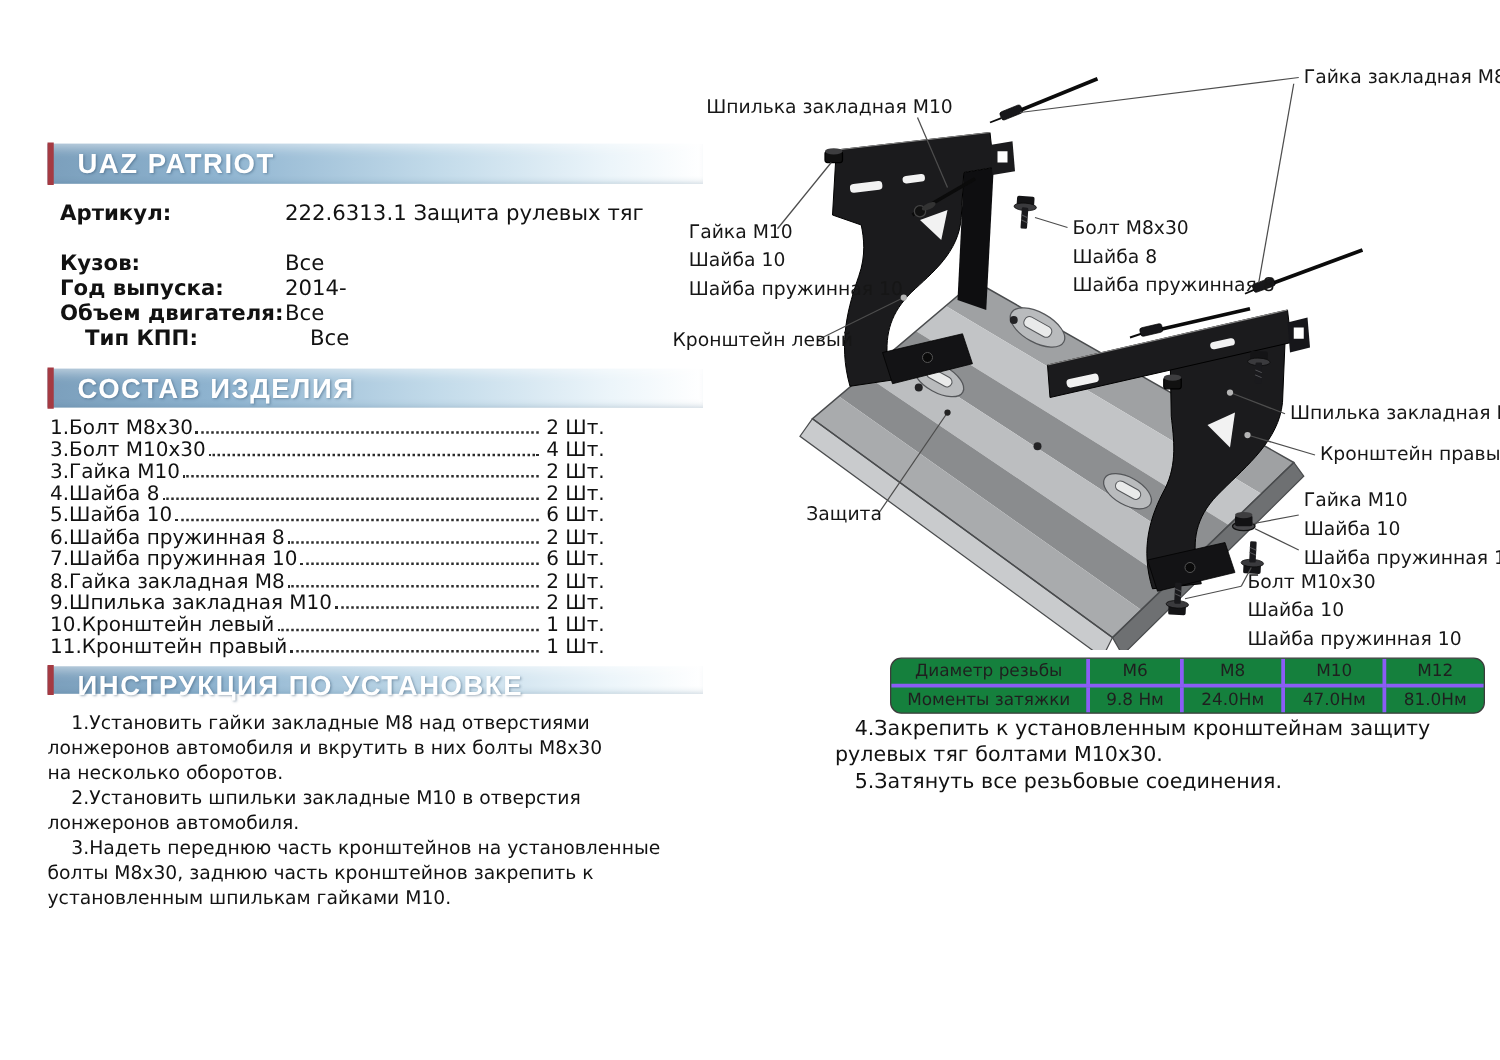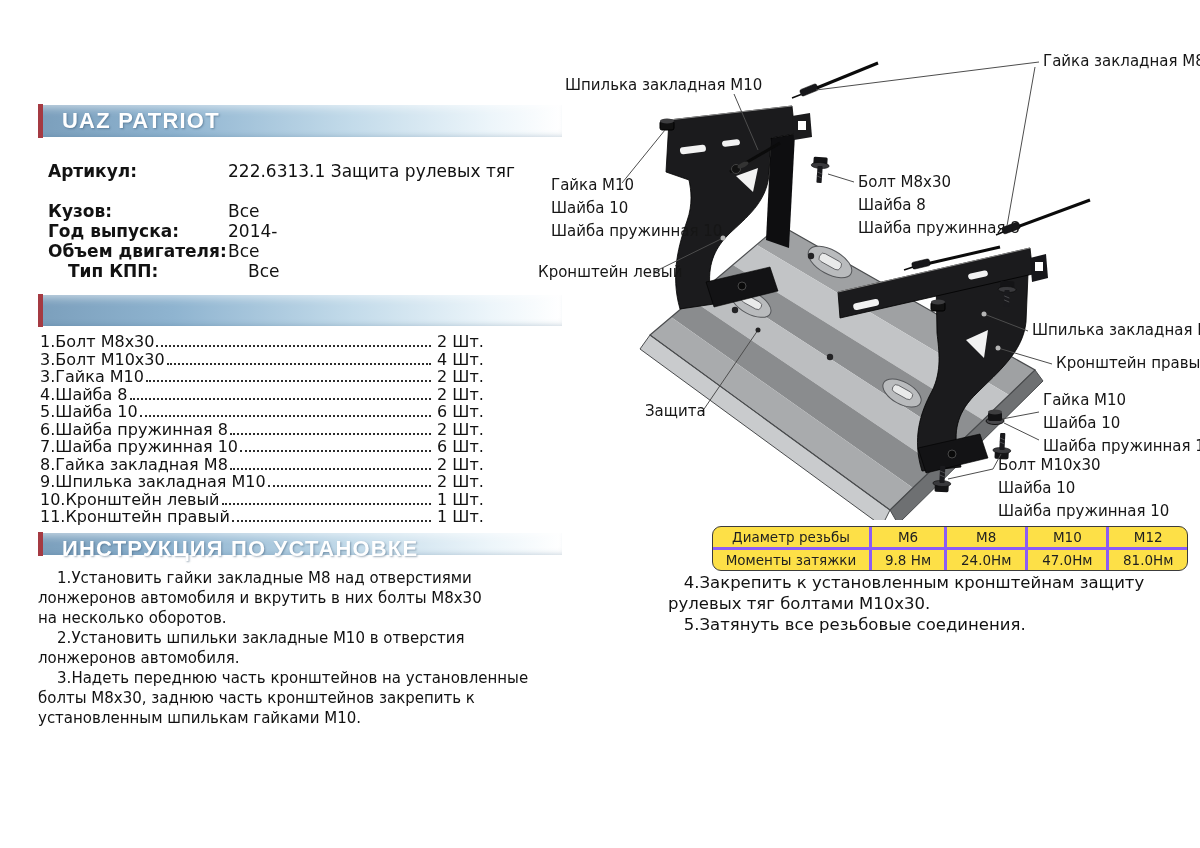--- a/index.html
+++ b/index.html
@@ -23,39 +23,39 @@
   .pname{white-space:nowrap;text-align:right;}
   .pdots{flex:1;border-bottom:2px dotted #2c2c2c;margin:0 6px 3px 2px;min-width:10px;}
   .pqty{width:50px;white-space:nowrap;}
   
   .instr{position:absolute;left:38px;top:568px;font-size:15px;line-height:20px;}
   .instr div{white-space:pre;}
   .steps{position:absolute;left:668px;top:572px;font-size:16.5px;line-height:21px;}
   .steps div{white-space:pre;}
   
   .torque-wrap{position:absolute;left:712px;top:526px;width:474px;border:1.5px solid #3c3c3c;
-       border-radius:9px;overflow:hidden;background:#fde047;}
+       border-radius:9px;overflow:hidden;background:#15803d;}
   .torque-wrap table{width:100%;border-collapse:collapse;font-size:13.5px;color:#1f1f1f;
        font-family:"DejaVu Sans",sans-serif;}
   .torque-wrap td{border:3px solid #8b5cf6;text-align:center;height:20px;padding:0 2px;}
   .torque-wrap tr td:first-child{width:152px;}
   .torque-wrap tr:first-child td{border-top:none;}
   .torque-wrap tr:last-child td{border-bottom:none;}
   .torque-wrap tr td:first-child{border-left:none;}
   .torque-wrap tr td:last-child{border-right:none;}
   
   .diagram{position:absolute;left:530px;top:20px;}
   .dlabel{font-size:15px;fill:#161616;font-family:"DejaVu Sans",sans-serif;}
 </style>
 </head>
 <body>
 
 <div class="page">
 
-  <div class="bar" style="top:105px;text-align:center;">
+  <div class="bar" style="top:115px;text-align:center;">
     <span class="stripe"></span>
     <span class="bar-title">UAZ PATRIOT</span>
   </div>
 
   <div class="frow" style="top:161px;text-align:right;">
     <span class="flabel">Артикул:</span>
     <span class="fvalue">222.6313.1 Защита рулевых тяг</span>
   </div>
   <div class="frow" style="top:201px;">
     <span class="flabel">Кузов:</span>
@@ -69,20 +69,21 @@
     <span class="flabel">Объем двигателя:</span>
     <span class="fvalue">Все</span>
   </div>
   <div class="frow" style="top:261px;margin-left:20px;">
     <span class="flabel">Тип КПП:</span>
     <span class="fvalue">Все</span>
   </div>
 
   <div class="bar" style="top:295px;height:31px;">
     <span class="stripe"></span>
+    <span class="bar-title">СОСТАВ ИЗДЕЛИЯ</span>
   </div>
 
   <div class="plist">
     <div class="prow">
         <span class="pname">1.Болт М8х30</span>
         <span class="pdots"></span>
         <span class="pqty">2 Шт.</span>
       </div>
     <div class="prow">
         <span class="pname">3.Болт М10х30</span>

